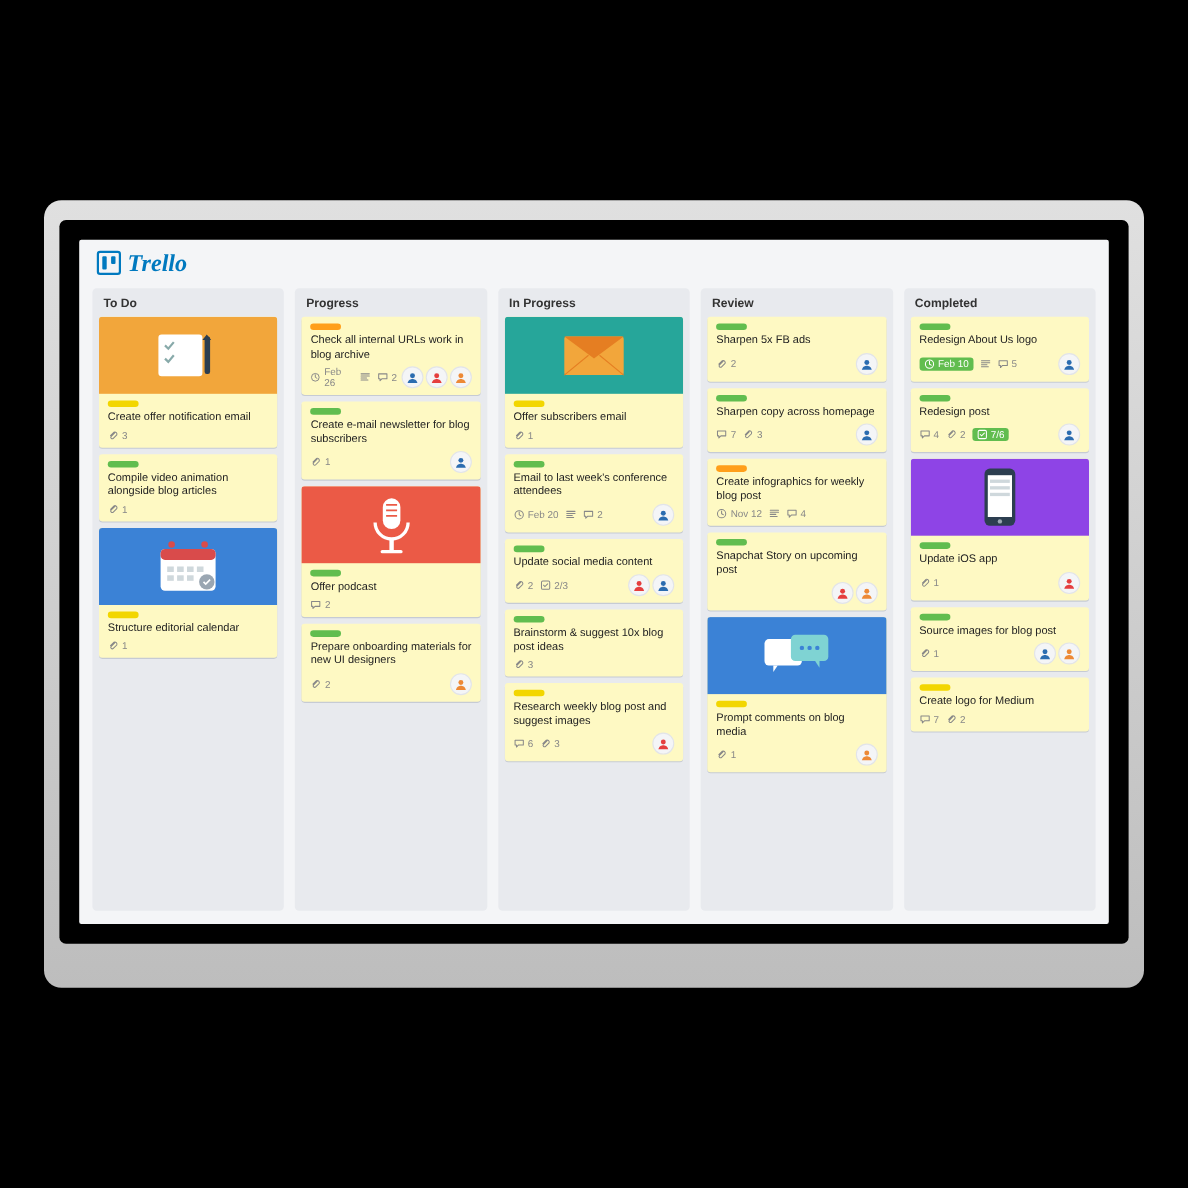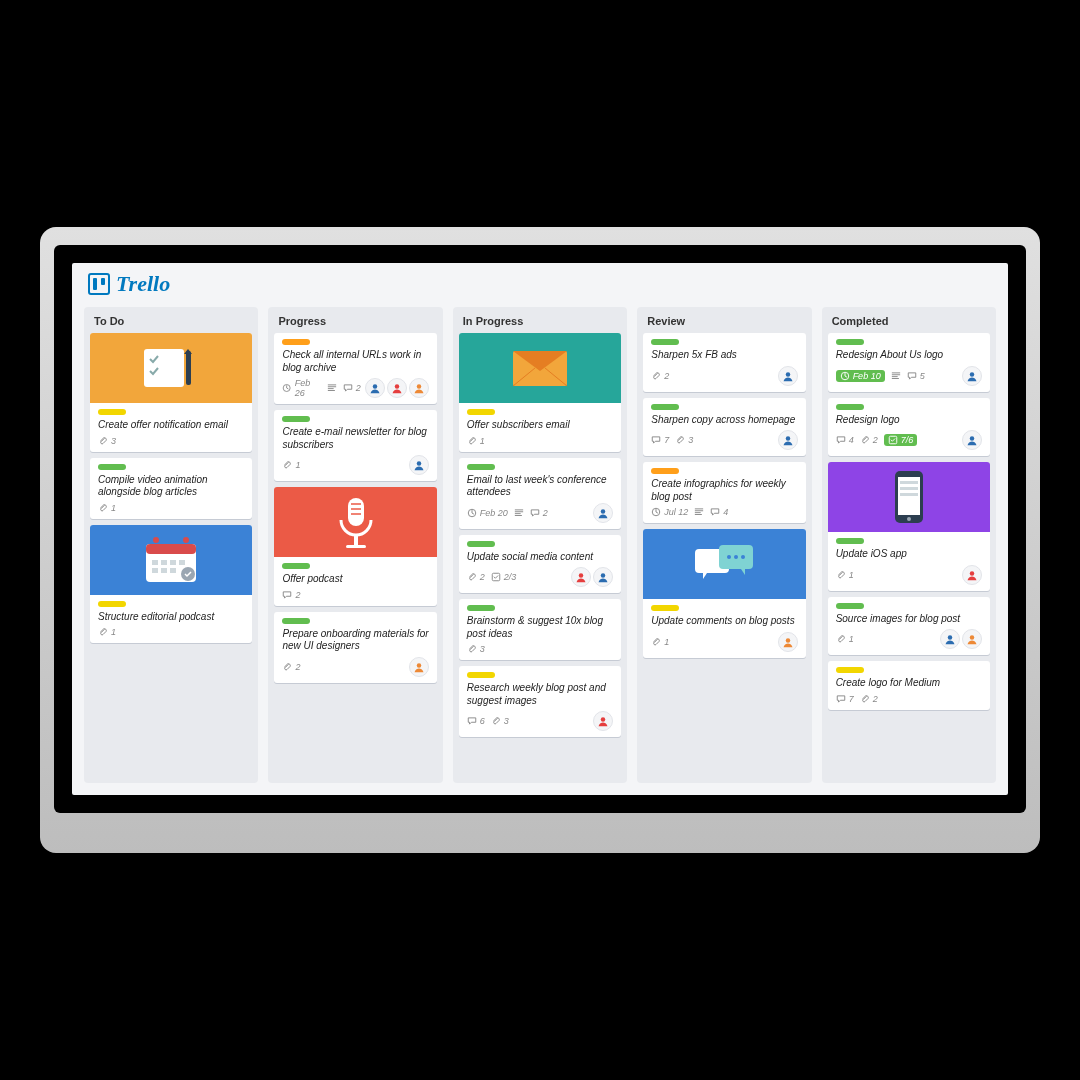--- a/index.html
+++ b/index.html
@@ -1,29 +1,29 @@
 <!DOCTYPE html>
 <html><head>
 <meta charset="utf-8">
 <style>
 html,body{margin:0;padding:0;height:100%;background:#000;}
 body{display:flex;align-items:center;justify-content:center;font-family:-apple-system,BlinkMacSystemFont,"Segoe UI",Helvetica,Arial,sans-serif;}
-.frame{width:1000px;height:626px;border-radius:16px;background:linear-gradient(#e0e0e0,#bdbdbd);padding:18px 14px 40px 14px;box-shadow:0 2px 6px rgba(0,0,0,.5);box-sizing:border-box;}
+.frame{width:1000px;height:716px;border-radius:16px;background:linear-gradient(#e0e0e0,#bdbdbd);padding:18px 14px 40px 14px;box-shadow:0 2px 6px rgba(0,0,0,.5);box-sizing:border-box;}
 .screen{width:100%;height:100%;background:#000;border-radius:6px;padding:18px;box-sizing:border-box;}
 .app{width:100%;height:100%;background:#f4f5f7;border-radius:2px;overflow:hidden;display:flex;flex-direction:column;}
 .brand{display:flex;align-items:center;gap:6px;padding:8px 16px 4px;}
 .brand-mark{width:18px;height:18px;border:2px solid #0079bf;border-radius:3px;position:relative;display:inline-block;}
 .brand-mark:before,.brand-mark:after{content:"";position:absolute;background:#0079bf;border-radius:1px;top:3px;width:4px;}
 .brand-mark:before{left:3px;height:12px;}
 .brand-mark:after{right:3px;height:7px;}
 .brand-name{font-family:"Brush Script MT","Segoe Script","Comic Sans MS",cursive;font-size:22px;font-weight:700;color:#0079bf;font-style:italic;}
 .board{flex:1;display:flex;gap:10px;padding:6px 12px 12px;overflow:hidden;}
 .list{flex:1;background:#e8eaee;border-radius:4px;padding:6px;display:flex;flex-direction:column;gap:6px;min-width:0;}
 .list-title{font-size:11px;font-weight:600;color:#333;padding:2px 4px 0;}
-.card{background:#ffffff;border-radius:3px;box-shadow:0 1px 0 rgba(9,30,66,.15);overflow:hidden;font-size:10px;color:#333;cursor:pointer;font-style:italic;}
+.card{background:#fef9c3;border-radius:3px;box-shadow:0 1px 0 rgba(9,30,66,.15);overflow:hidden;font-size:10px;color:#333;cursor:pointer;}
 .cover{width:100%;height:70px;display:flex;align-items:center;justify-content:center;}
 .card-body{padding:6px 8px 6px;}
 .labels{display:flex;gap:3px;margin-bottom:4px;}
 .label{width:28px;height:6px;border-radius:3px;}
 .card-title{font-size:10px;line-height:1.25;color:#222;margin-bottom:4px;}
 .meta-row{display:flex;align-items:center;justify-content:space-between;gap:4px;}
 .badges{display:flex;align-items:center;gap:6px;color:#888;font-size:9px;}
 .badge{display:inline-flex;align-items:center;gap:3px;}
 .badge-pill{background:#61bd4f;color:#fff;border-radius:3px;padding:1px 4px;display:inline-flex;align-items:center;gap:3px;font-size:9px;justify-content:center;}
 .members{display:flex;gap:2px;}
@@ -118,21 +118,21 @@
                     <rect x="34" y="36" width="6" height="5"></rect>
                   </g>
                   <circle cx="52" cy="42" r="7" fill="#9aa6b2"></circle>
                   <path d="M49 42l2 2 4-4" stroke="#fff" stroke-width="1.5" fill="none"></path>
                 </svg>
               </div>
               <div class="card-body">
                 <div class="labels">
                   <span class="label c-yellow"></span>
                 </div>
-                <div class="card-title">Structure editorial podcast</div>
+                <div class="card-title">Structure editorial calendar</div>
                 <div class="meta-row">
                   <div class="badges">
                     <span class="badge">
                       <svg viewBox="0 0 16 16" class="ic">
                         <path d="M10 4l-5 5a2 2 0 003 3l5-5a3 3 0 00-4-4l-5 5" fill="none" stroke="#888" stroke-width="1.5" stroke-linecap="round"></path>
                       </svg>
                       <span>1</span>
                     </span>
                   </div>
                   <div class="members"></div>
@@ -500,35 +500,60 @@
                   <span class="label c-orange"></span>
                 </div>
                 <div class="card-title">Create infographics for weekly blog post</div>
                 <div class="meta-row">
                   <div class="badges">
                     <span class="badge">
                       <svg viewBox="0 0 16 16" class="ic">
                         <circle cx="8" cy="8" r="6" fill="none" stroke="#888" stroke-width="1.5"></circle>
                         <path d="M8 4v4l2.5 1.5" stroke="#888" stroke-width="1.5" fill="none" stroke-linecap="round"></path>
                       </svg>
-                      <span>Jul 12</span>
+                      <span>Nov 12</span>
                     </span>
                     <span class="badge">
                       <svg viewBox="0 0 16 16" class="ic">
                         <path d="M2 3h12M2 6h12M2 9h8M2 12h10" stroke="#888" stroke-width="1.5" stroke-linecap="round"></path>
                       </svg>
                     </span>
                     <span class="badge">
                       <svg viewBox="0 0 16 16" class="ic">
                         <path d="M2 3h12v7H7l-3 3v-3H2z" fill="none" stroke="#888" stroke-width="1.5" stroke-linejoin="round"></path>
                       </svg>
                       <span>4</span>
                     </span>
                   </div>
                   <div class="members"></div>
+                </div>
+              </div>
+            </div>
+            <div class="card">
+              <div class="card-body">
+                <div class="labels">
+                  <span class="label c-green"></span>
+                </div>
+                <div class="card-title">Snapchat Story on upcoming post</div>
+                <div class="meta-row">
+                  <div class="badges"></div>
+                  <div class="members">
+                    <span class="avatar">
+                      <svg viewBox="0 0 16 16">
+                        <circle cx="8" cy="6" r="3" fill="#e53e3e"></circle>
+                        <path d="M2 15c1-4 4-5 6-5s5 1 6 5" fill="#e53e3e"></path>
+                      </svg>
+                    </span>
+                    <span class="avatar">
+                      <svg viewBox="0 0 16 16">
+                        <circle cx="8" cy="6" r="3" fill="#ed8936"></circle>
+                        <path d="M2 15c1-4 4-5 6-5s5 1 6 5" fill="#ed8936"></path>
+                      </svg>
+                    </span>
+                  </div>
                 </div>
               </div>
             </div>
             <div class="card">
               <div class="cover cv-blue">
                 <svg width="70" height="50" viewBox="0 0 70 50">
                   <rect x="6" y="10" width="34" height="24" rx="4" fill="#fff"></rect>
                   <path d="M18 34l-4 6v-6" fill="#fff"></path>
                   <rect x="30" y="6" width="34" height="24" rx="4" fill="#7fd3d3"></rect>
                   <path d="M52 30l4 6v-6" fill="#7fd3d3"></path>
@@ -536,21 +561,21 @@
                     <circle cx="40" cy="18" r="2"></circle>
                     <circle cx="47" cy="18" r="2"></circle>
                     <circle cx="54" cy="18" r="2"></circle>
                   </g>
                 </svg>
               </div>
               <div class="card-body">
                 <div class="labels">
                   <span class="label c-yellow"></span>
                 </div>
-                <div class="card-title">Update comments on blog posts</div>
+                <div class="card-title">Prompt comments on blog media</div>
                 <div class="meta-row">
                   <div class="badges">
                     <span class="badge">
                       <svg viewBox="0 0 16 16" class="ic">
                         <path d="M10 4l-5 5a2 2 0 003 3l5-5a3 3 0 00-4-4l-5 5" fill="none" stroke="#888" stroke-width="1.5" stroke-linecap="round"></path>
                       </svg>
                       <span>1</span>
                     </span>
                   </div>
                   <div class="members">
@@ -603,21 +628,21 @@
                     </span>
                   </div>
                 </div>
               </div>
             </div>
             <div class="card">
               <div class="card-body">
                 <div class="labels">
                   <span class="label c-green"></span>
                 </div>
-                <div class="card-title">Redesign logo</div>
+                <div class="card-title">Redesign post</div>
                 <div class="meta-row">
                   <div class="badges">
                     <span class="badge">
                       <svg viewBox="0 0 16 16" class="ic">
                         <path d="M2 3h12v7H7l-3 3v-3H2z" fill="none" stroke="#888" stroke-width="1.5" stroke-linejoin="round"></path>
                       </svg>
                       <span>4</span>
                     </span>
                     <span class="badge">
                       <svg viewBox="0 0 16 16" class="ic">

